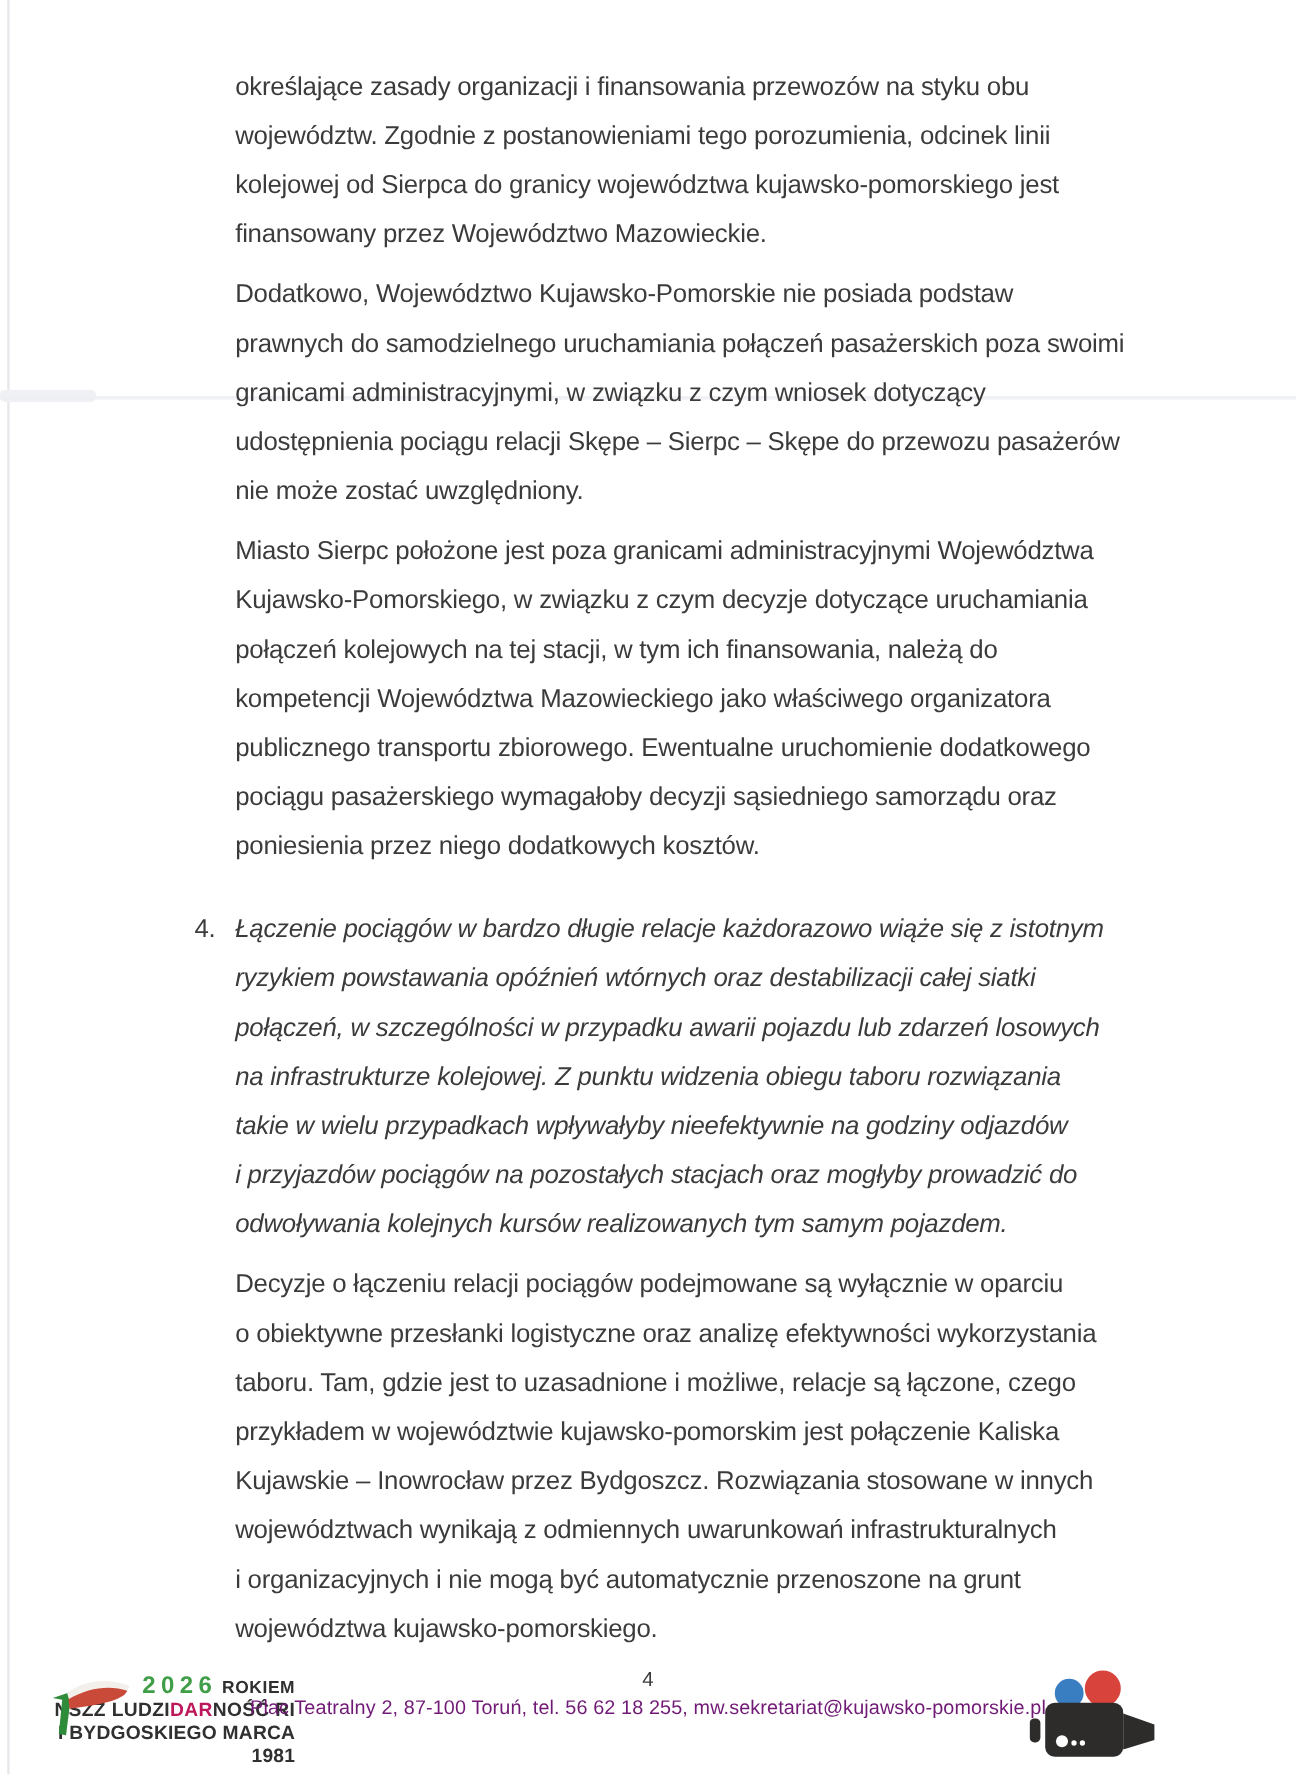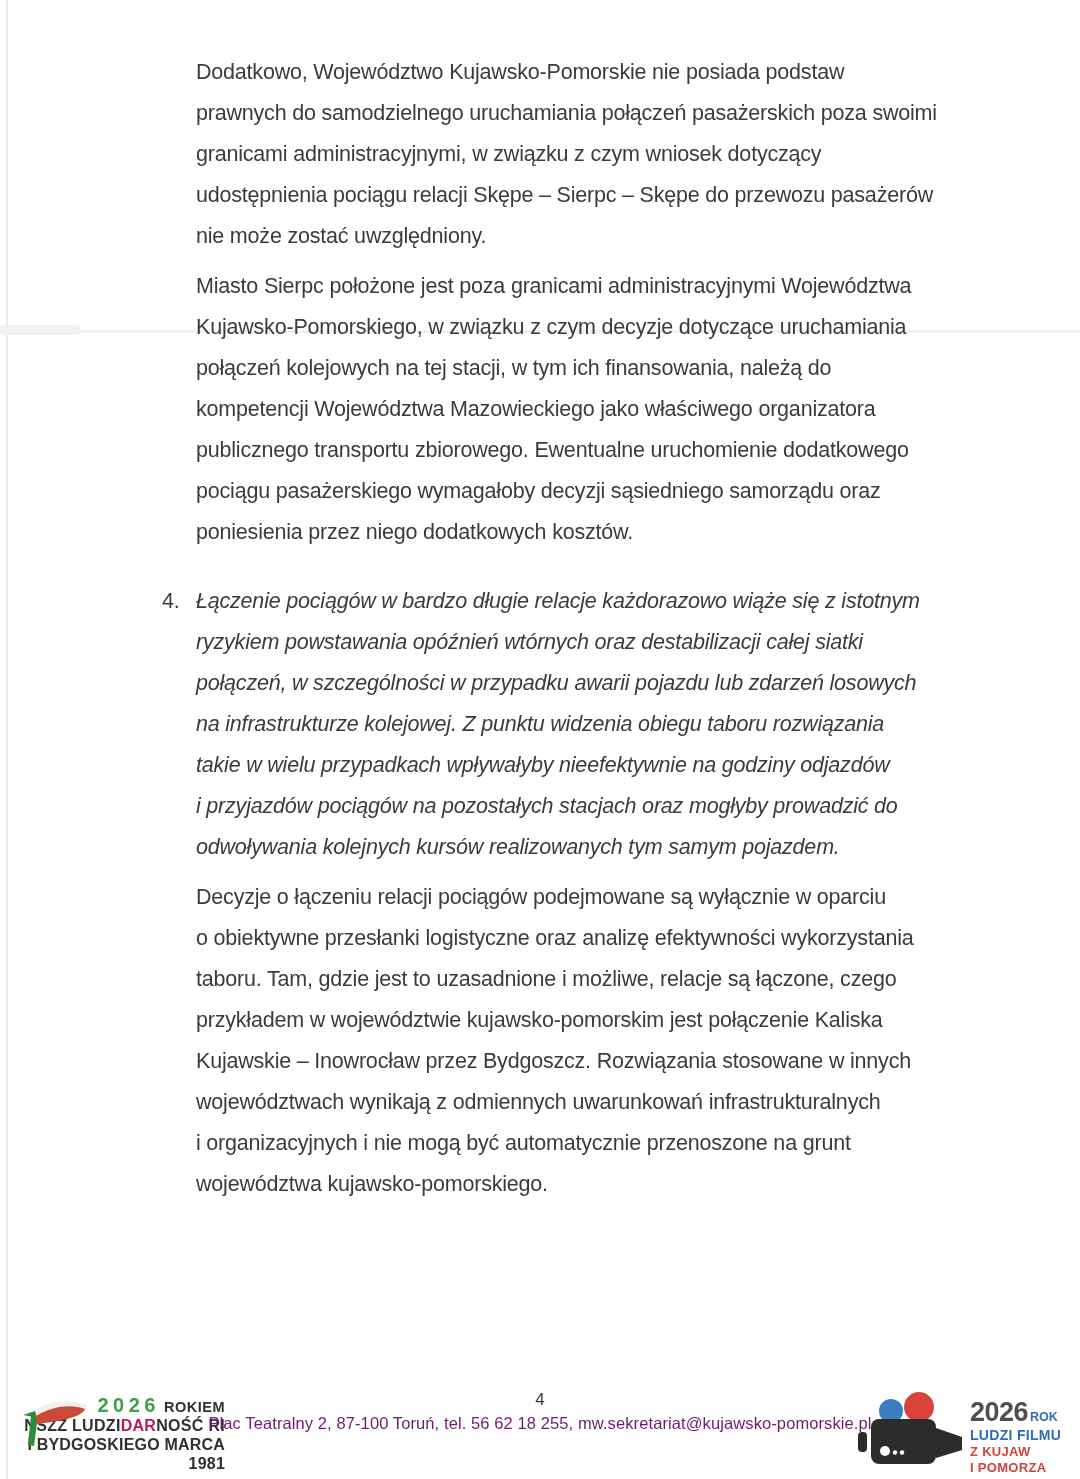--- a/index.html
+++ b/index.html
@@ -20,21 +20,21 @@
     position:absolute;left:160px;top:52px;width:880px;
     font-size:21.5px;line-height:41px;letter-spacing:-0.2px;
     color:#3b3b3b;
   }
   .para{margin:0 0 9px 36px;white-space:pre-line;}
   .num-item{position:relative;margin:28px 0 9px 0;}
   .num-item .marker{position:absolute;left:2px;top:0;}
   .num-item .para{margin-left:36px;margin-bottom:0;font-style:italic;}
 
   
-  .footer-left{position:absolute;left:19px;top:1396px;width:206px;text-align:right;}
+  .footer-left{position:absolute;left:40px;top:1396px;width:206px;text-align:right;}
   .footer-left .flag{position:absolute;left:2px;top:0;}
   .fl-line1{font-size:14.5px;font-weight:bold;color:#303030;line-height:19px;letter-spacing:.5px;}
   .fl-line1 .year{font-size:20px;color:#3f9e47;letter-spacing:4.5px;margin-right:4px;}
   .fl-line2{font-size:16px;font-weight:bold;color:#303030;line-height:18px;letter-spacing:.3px;}
   .fl-line2 .green{color:#be185d;}
   .fl-line3{font-size:16px;font-weight:bold;color:#303030;line-height:19px;letter-spacing:.2px;}
 
   .footer-center{position:absolute;left:0;top:1390px;width:1080px;text-align:center;}
   .page-num{font-size:17px;color:#3b3b3b;line-height:20px;}
   .address{font-size:16.5px;color:#701a75;line-height:22px;margin-top:2px;letter-spacing:.1px;}
@@ -51,20 +51,24 @@
 </head>
 <body>
 
 <div class="page">
 
   <div class="scan-v"></div>
   <div class="scan-smudge"></div>
   <div class="scan-h"></div>
 
   <main class="content">
+    <p class="para">określające zasady organizacji i finansowania przewozów na styku obu
+województw. Zgodnie z postanowieniami tego porozumienia, odcinek linii
+kolejowej od Sierpca do granicy województwa kujawsko-pomorskiego jest
+finansowany przez Województwo Mazowieckie.</p>
     <p class="para">Dodatkowo, Województwo Kujawsko-Pomorskie nie posiada podstaw
 prawnych do samodzielnego uruchamiania połączeń pasażerskich poza swoimi
 granicami administracyjnymi, w związku z czym wniosek dotyczący
 udostępnienia pociągu relacji Skępe – Sierpc – Skępe do przewozu pasażerów
 nie może zostać uwzględniony.</p>
     <p class="para">Miasto Sierpc położone jest poza granicami administracyjnymi Województwa
 Kujawsko-Pomorskiego, w związku z czym decyzje dotyczące uruchamiania
 połączeń kolejowych na tej stacji, w tym ich finansowania, należą do
 kompetencji Województwa Mazowieckiego jako właściwego organizatora
 publicznego transportu zbiorowego. Ewentualne uruchomienie dodatkowego
@@ -122,23 +126,15 @@
       <rect x="0" y="44" width="9" height="20" rx="4" fill="#2e2b2b"></rect>
 
       <rect x="13" y="31" width="65" height="45" rx="8" fill="#2e2b2b"></rect>
 
       <polygon points="78,40 104,49 104,62 78,70" fill="#2e2b2b"></polygon>
 
       <circle cx="27" cy="63" r="5" fill="#ffffff"></circle>
       <circle cx="37" cy="64.5" r="2.2" fill="#ffffff"></circle>
       <circle cx="44" cy="64.5" r="2.2" fill="#ffffff"></circle>
     </svg>
-    <div class="fr-text">
-      <div class="fr-line1">
-        <span class="year">2026</span><span class="rok">ROK</span>
-      </div>
-      <div class="fr-line2">LUDZI FILMU</div>
-      <div class="fr-line3">Z KUJAW</div>
-      <div class="fr-line4">I POMORZA</div>
-    </div>
   </div>
 
 </div>
 
 </body></html>

